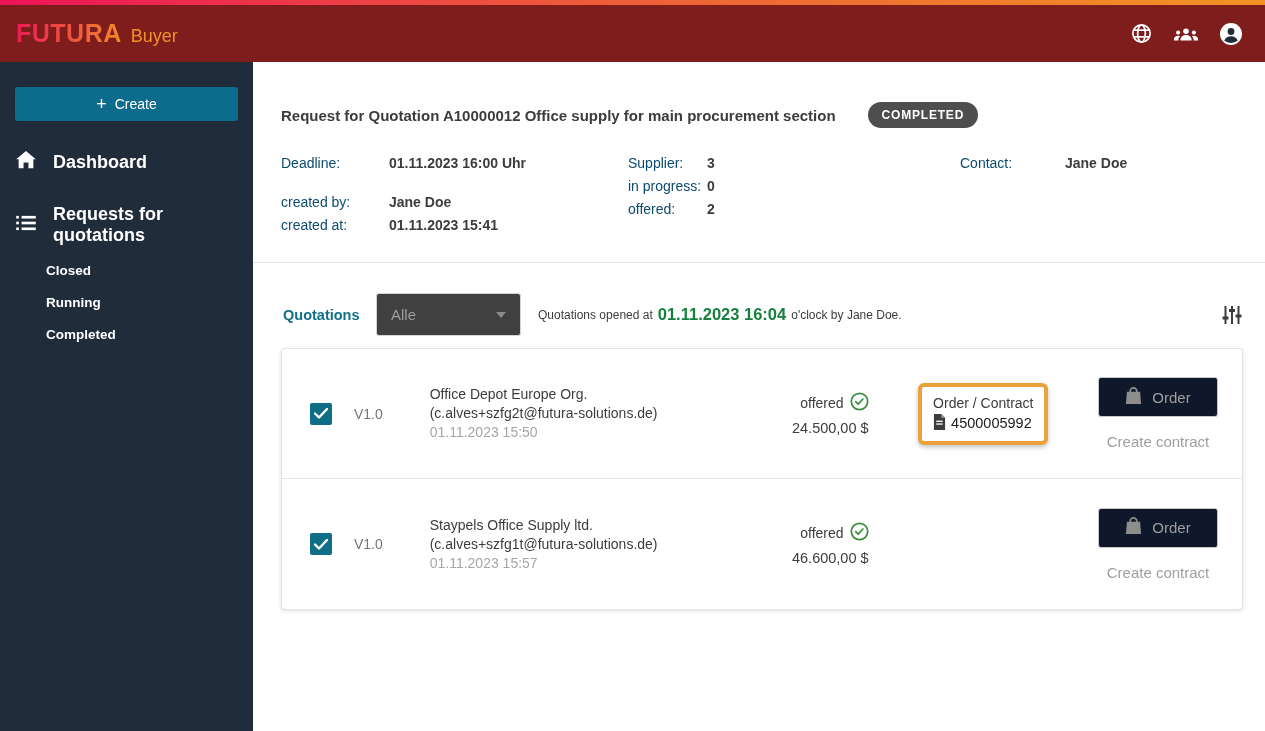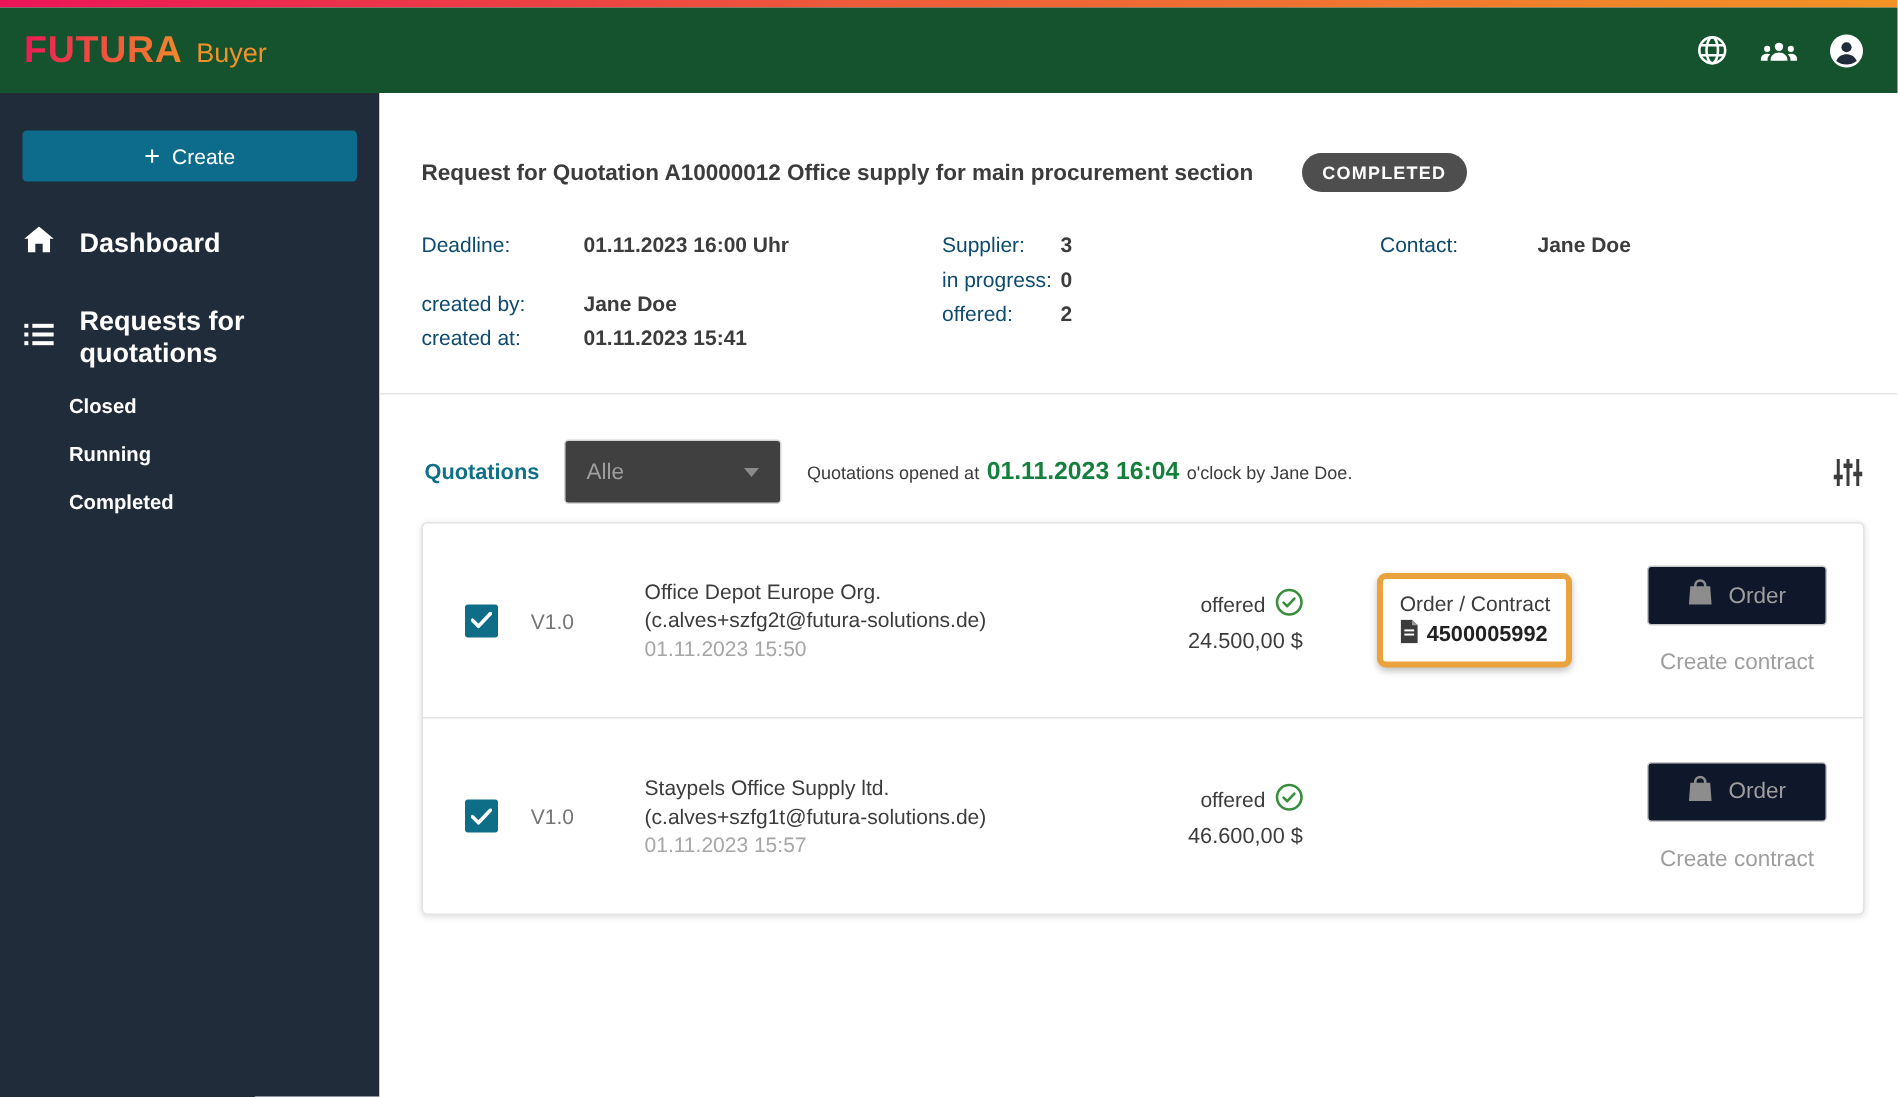--- a/index.html
+++ b/index.html
@@ -3,21 +3,21 @@
 <meta charset="utf-8">
 <style>
   * { margin:0; padding:0; box-sizing:border-box; }
   html,body { width:1265px; height:731px; overflow:hidden; background:#fff;
               font-family:"Liberation Sans", sans-serif; }
 
   
   .topstripe { position:absolute; top:0; left:0; width:1265px; height:5px;
                background:linear-gradient(90deg,#ec1458 0%, #ee5a3a 45%, #f29324 100%); }
   .navbar { position:absolute; top:5px; left:0; width:1265px; height:57px;
-            background:#14532d; display:flex; align-items:center;
+            background:#7f1d1d; display:flex; align-items:center;
             justify-content:space-between; padding:0 22px 0 16px; }
   .logo { display:flex; align-items:baseline; gap:9px; }
   .logo-main { font-size:25px; font-weight:800; letter-spacing:.5px;
                background:linear-gradient(90deg,#ed1a56,#f28a29);
                -webkit-background-clip:text; background-clip:text; color:transparent; }
   .logo-sub { font-size:18px; color:#f0922b; }
   .nav-icons { display:flex; align-items:center; gap:20px; }
   .nav-icons svg { display:block; }
 
   .sidebar { position:absolute; top:62px; left:0; width:253px; height:669px;
@@ -41,21 +41,21 @@
   .page-title { font-size:15px; font-weight:700; color:#3c3c3c; }
   .status-badge { background:#4e4e4e; color:#fff; font-size:12px; font-weight:700;
                   letter-spacing:.8px; padding:6px 14px; border-radius:14px; }
 
   .details { display:flex; margin:27px 24px 0 28px; }
   .d-col1 { width:347px; } .d-col2 { width:292px; } .d-col3 { flex:1; }
   .d-row { display:flex; font-size:14px; line-height:17px; }
   .d-label { color:#0c4a6e; }
   .d-value { color:#3c3c3c; font-weight:700; }
   .d-col1 .d-label { width:108px; } .d-col2 .d-label { width:79px; }
-  .d-col3 .d-label { width:105px; }
+  .d-col3 .d-label { width:105px;margin-left:40px; }
   .gap6 { margin-top:6px; } .gap16 { margin-top:22px; }
 
   .divider { border-bottom:1px solid #e4e4e4; margin-top:28px; }
 
   .quo-toolbar { display:flex; align-items:center; margin:30px 22px 0 30px; }
   .quo-label { color:#0f7088; font-weight:700; font-size:14.5px; width:93px; }
   .filter-select { width:145px; height:43px; border:1px solid #d4d4d4; border-radius:3px;
                    display:flex; align-items:center; padding:0 14px; color:#9e9e9e;
                    font-size:15px; background:#404040; cursor:pointer; }
   .filter-caret { margin-left:auto; width:0; height:0; border-left:5px solid transparent;
@@ -80,21 +80,21 @@
   .sup-col { width:330px; font-size:14px; line-height:19px; color:#3c3c3c; }
   .sup-date { color:#a6a6a6; }
   .off-col { width:110px; text-align:right; font-size:14px; color:#3c3c3c; }
   .off-line { display:flex; align-items:center; justify-content:flex-end; gap:6px; }
   .off-price { margin-top:6px; font-size:14.5px; }
   .oc-col { width:230px; display:flex; justify-content:center; }
   .oc-box { border:4px solid #eaa23c; border-radius:6px; background:#fff;
             padding:8px 11px; box-shadow:0 2px 5px rgba(0,0,0,.25); }
   .oc-label { font-size:14px; color:#3c3c3c; }
   .oc-num { margin-top:3px; display:flex; align-items:center; gap:5px;
-            font-size:14.5px; color:#212121; cursor:pointer;font-weight:bold; }
+            font-size:14.5px; color:#212121; cursor:pointer; }
   .act-col { flex:1; padding-right:24px; display:flex; flex-direction:column;
              align-items:center; }
   .order-btn { width:120px; height:40px; background:#0f172a; border:1px solid #c9c9c9;
                border-radius:3px; display:flex; align-items:center; justify-content:center;
                gap:10px; font-size:15px; color:#9e9e9e; cursor:pointer; font-family:inherit; }
   .create-contract { margin-top:16px; font-size:15px; color:#9e9e9e; cursor:pointer; }
 </style>
 </head>
 <body>
 

